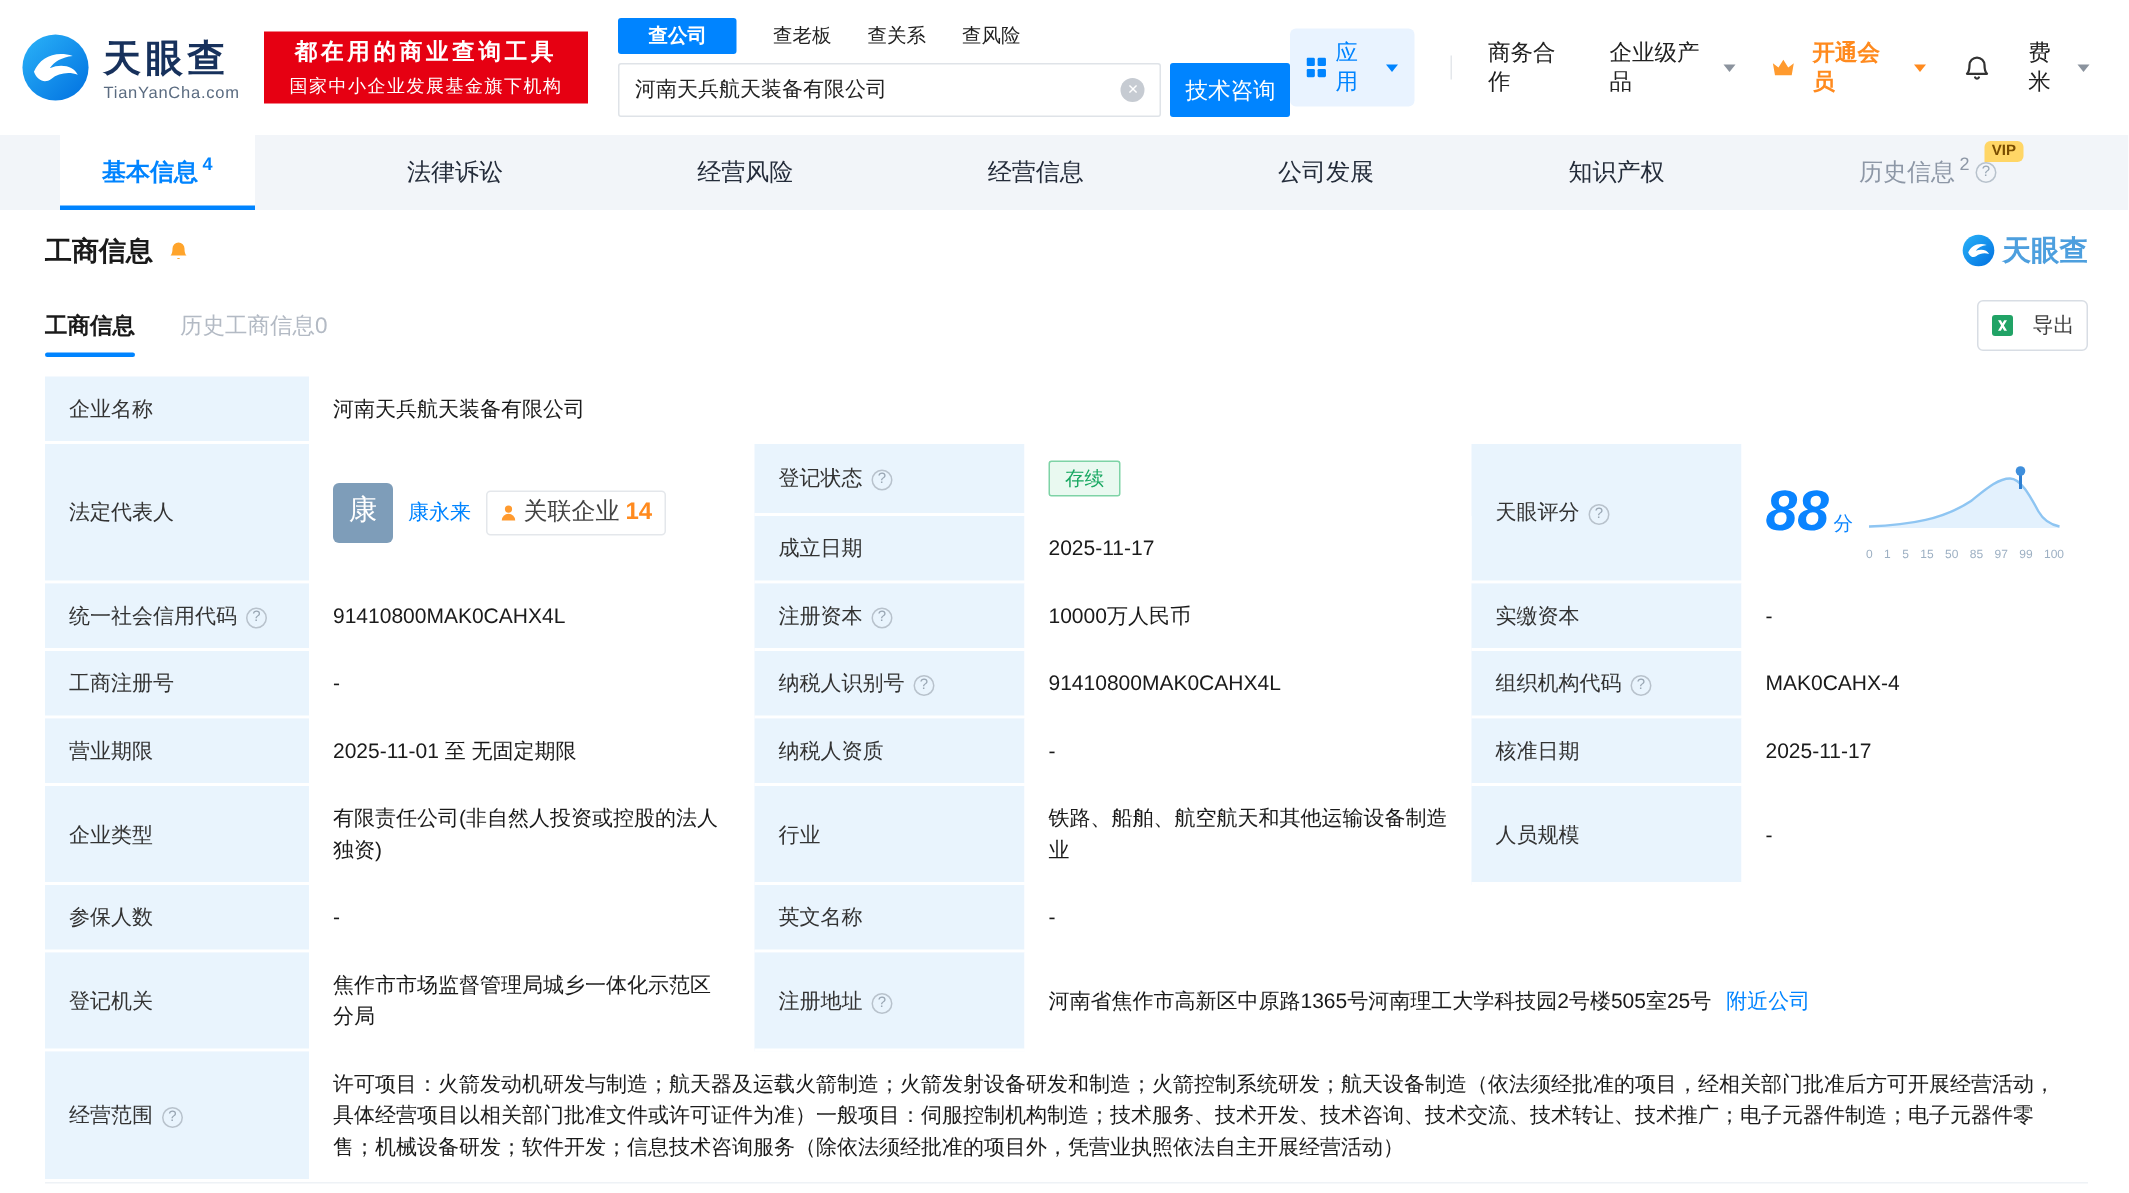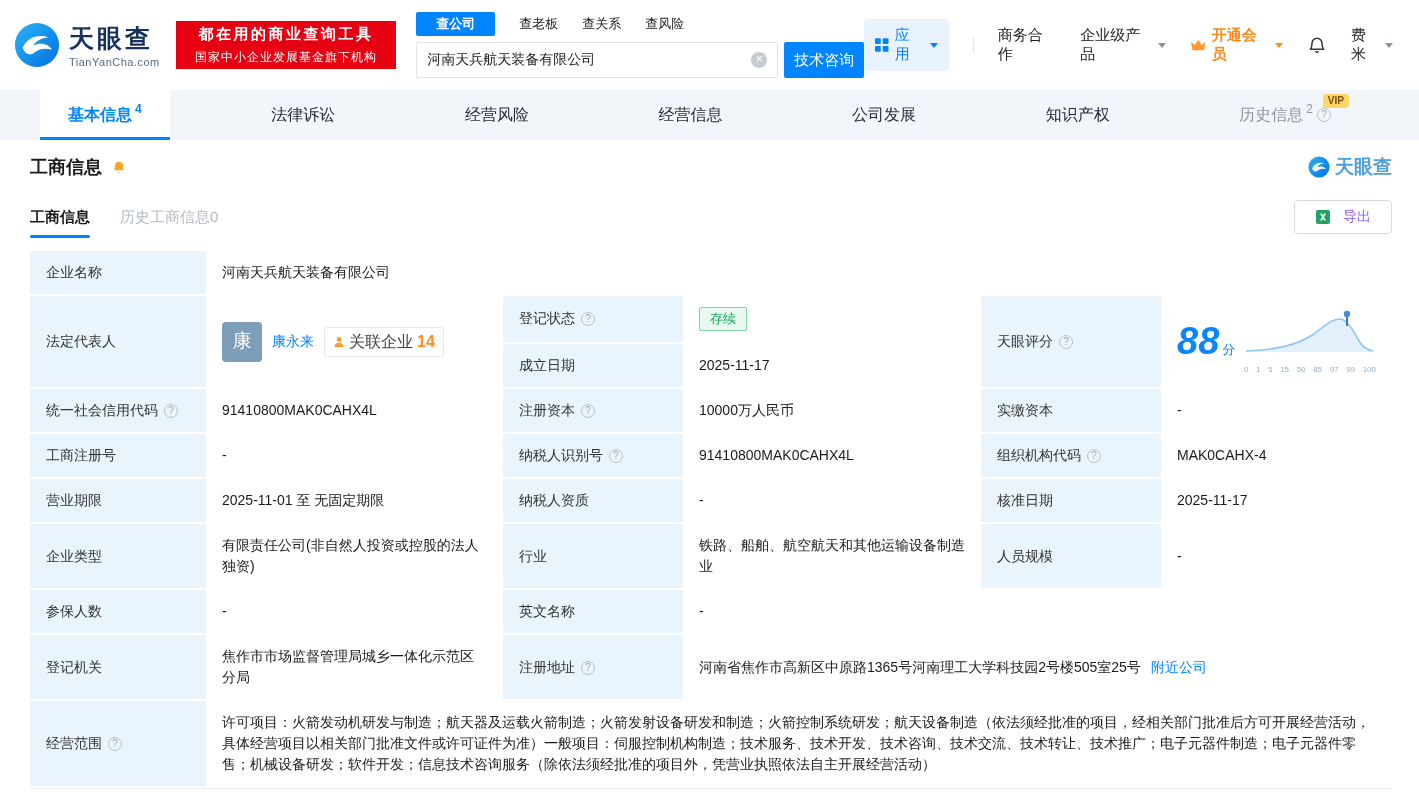--- a/index.html
+++ b/index.html
@@ -26,21 +26,21 @@
     font-family:inherit; }
   .clear-icon { width:16px; height:16px; border-radius:50%; background:#c6cbd2; color:#fff;
     font-size:12px; line-height:15px; text-align:center; cursor:pointer; flex:0 0 auto; }
   .search-btn { margin-left:6px; width:80px; height:36px; background:#0084ff; color:#fff; border:none;
     border-radius:2px; font-size:15px; cursor:pointer; font-family:inherit; }
   .top-menu { margin-left:auto; display:flex; align-items:center; gap:24px; font-size:15px; }
   .menu-apps { display:flex; align-items:center; gap:6px; background:#e9f3ff; color:#0084ff;
     padding:7px 11px; border-radius:4px; cursor:pointer; }
   .vdiv { width:1px; height:16px; background:#e4e7eb; }
   .menu-item { cursor:pointer; display:flex; align-items:center; gap:5px; color:#222; }
-  .menu-vip { cursor:pointer; display:flex; align-items:center; gap:5px; color:#ff8a1e; font-weight:bold; }
+  .menu-vip { cursor:pointer; display:flex; align-items:center; gap:12px; color:#ff8a1e; font-weight:bold; }
   .caret { width:0; height:0; border-left:4px solid transparent; border-right:4px solid transparent;
     border-top:5px solid #8b939e; display:inline-block; }
   .caret.blue { border-top-color:#0084ff; }
   .caret.orange { border-top-color:#ff8a1e; }
   .bell-btn { cursor:pointer; display:flex; align-items:center; }
 
   
   .main-nav { height:50px; background:#f2f5f9; display:flex; justify-content:space-between;
     padding:0 60px 0 40px; }
   .ntab { display:flex; align-items:center; padding:0 28px; font-size:16px; color:#242c3a;
@@ -60,21 +60,21 @@
   .sub-bell { margin-left:9px; display:flex; align-items:center; cursor:pointer; }
   .watermark { margin-left:auto; display:flex; align-items:center; gap:5px;
     color:#4d9fde; font-size:19px; font-weight:bold; }
   .subtab-row { margin-top:20px; display:flex; align-items:flex-end; }
   .subtab { font-size:15px; margin-right:30px; padding-bottom:11px; position:relative; cursor:pointer; }
   .subtab.active { color:#1a1a1a; font-weight:bold; }
   .subtab.active::after { content:""; position:absolute; left:0; right:0; bottom:0; height:3px;
     background:#0084ff; border-radius:2px; }
   .subtab.inactive { color:#b3bac4; }
   .export-btn { margin-left:auto; display:flex; align-items:center; gap:12px; border:1px solid #d8dde4;
-    border-radius:4px; padding:7px 20px; font-size:14px; color:#8b5cf6; background:#fff; cursor:pointer;
+    border-radius:4px; padding:7px 8px; font-size:14px; color:#404040; background:#fff; cursor:pointer;
     margin-bottom:4px; font-family:inherit; }
 
   
   .info-table { width:100%; border-collapse:separate; border-spacing:0; table-layout:fixed;
     margin-top:13px; font-size:14px; border-bottom:1px solid #eef2f6; }
   .info-table td { padding:11px 16px; vertical-align:middle; border-bottom:2px solid #fff;
     line-height:1.5; word-break:break-all; }
   td.lbl { background:#e9f4fd; color:#333; }
   td.val { background:#fff; color:#1a1a1a; }
   .help { display:inline-block; width:14px; height:14px; border:1px solid #b8c2cc; border-radius:50%;

